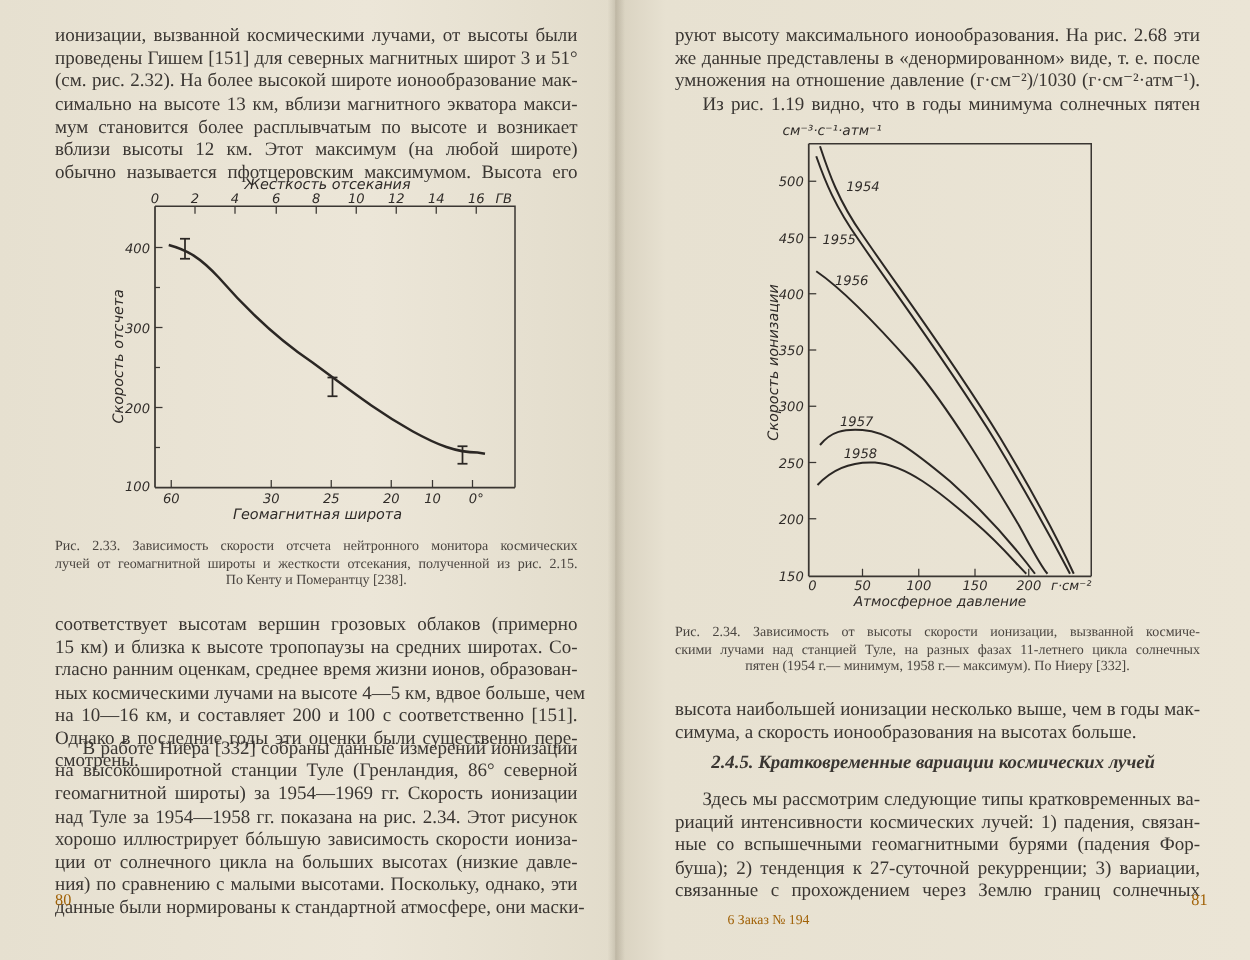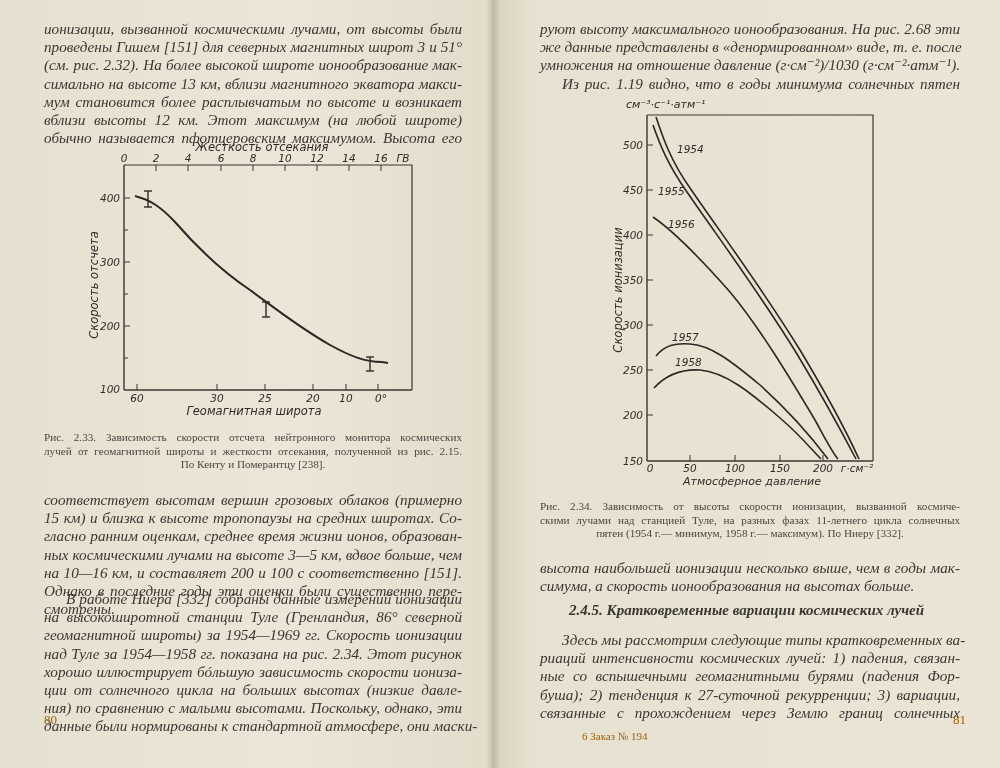--- a/index.html
+++ b/index.html
@@ -8,21 +8,21 @@
     background:#e9e3d4;
     font-family:"Liberation Serif", "DejaVu Serif", serif;
     color:#3a3632;
   }
   .page { position:absolute; top:0; height:768px; }
   .page-left { left:0; width:492px; background:linear-gradient(to right,#e6e0d0 0%,#ece6d8 60%,#e2dccb 100%); }
   .page-right { left:492px; width:508px; background:linear-gradient(to right,#d8d1bf 0%,#e7e1d1 8%,#ebe5d6 100%); }
   .gutter { position:absolute; left:486px; top:0; width:14px; height:768px;
     background:linear-gradient(to right,rgba(0,0,0,0) 0%,rgba(80,70,50,0.18) 50%,rgba(0,0,0,0) 100%); }
   .txt { position:absolute; font-size:15.2px; line-height:18.2px; text-align:justify; text-align-last:justify; }
-  .txt .line { display:block; white-space:nowrap; text-align:justify; text-align-last:justify;font-style:italic; }
+  .txt .line { display:block; white-space:nowrap; text-align:justify; text-align-last:justify; }
   .txt .line.last { text-align-last:left; }
   .indent { padding-left:22px; }
   .caption { position:absolute; font-size:11.2px; line-height:13.6px; color:#4a4540; }
   .caption .line { display:block; white-space:nowrap; text-align:justify; text-align-last:justify; }
   .caption .line.center { text-align:center; text-align-last:center; }
   .heading { position:absolute; font-weight:bold; font-style:italic; font-size:15px; }
   .folio { position:absolute; font-size:13px; color:#a16207; }
   .chart-text { font-family:"DejaVu Sans", sans-serif; font-style:italic; fill:#2f2b28; }
   svg { position:absolute; overflow:visible; }
 </style>
@@ -125,21 +125,21 @@
 <div class="caption" style="left:44px; top:431px; width:418px;">
   <span class="line">Рис. 2.33. Зависимость скорости отсчета нейтронного монитора космических</span>
   <span class="line">лучей от геомагнитной широты и жесткости отсекания, полученной из рис. 2.15.</span>
   <span class="line center">По Кенту и Померантцу [238].</span>
 </div>
 
 <div class="txt" style="left:44px; top:491px; width:418px;">
   <span class="line">соответствует высотам вершин грозовых облаков (примерно</span>
   <span class="line">15 км) и близка к высоте тропопаузы на средних широтах. Со-</span>
   <span class="line">гласно ранним оценкам, среднее время жизни ионов, образован-</span>
-  <span class="line">ных космическими лучами на высоте 3—5 км, вдвое больше, чем</span>
+  <span class="line">ных космическими лучами на высоте 4—5 км, вдвое больше, чем</span>
   <span class="line">на 10—16 км, и составляет 200 и 100 с соответственно [151].</span>
   <span class="line">Однако в последние годы эти оценки были существенно пере-</span>
   <span class="line last">смотрены.</span>
 </div>
 
 <div class="txt" style="left:44px; top:590px; width:418px;">
   <span class="line indent">В работе Ниера [332] собраны данные измерений ионизации</span>
   <span class="line">на высокоширотной станции Туле (Гренландия, 86° северной</span>
   <span class="line">геомагнитной широты) за 1954—1969 гг. Скорость ионизации</span>
   <span class="line">над Туле за 1954—1958 гг. показана на рис. 2.34. Этот рисунок</span>

